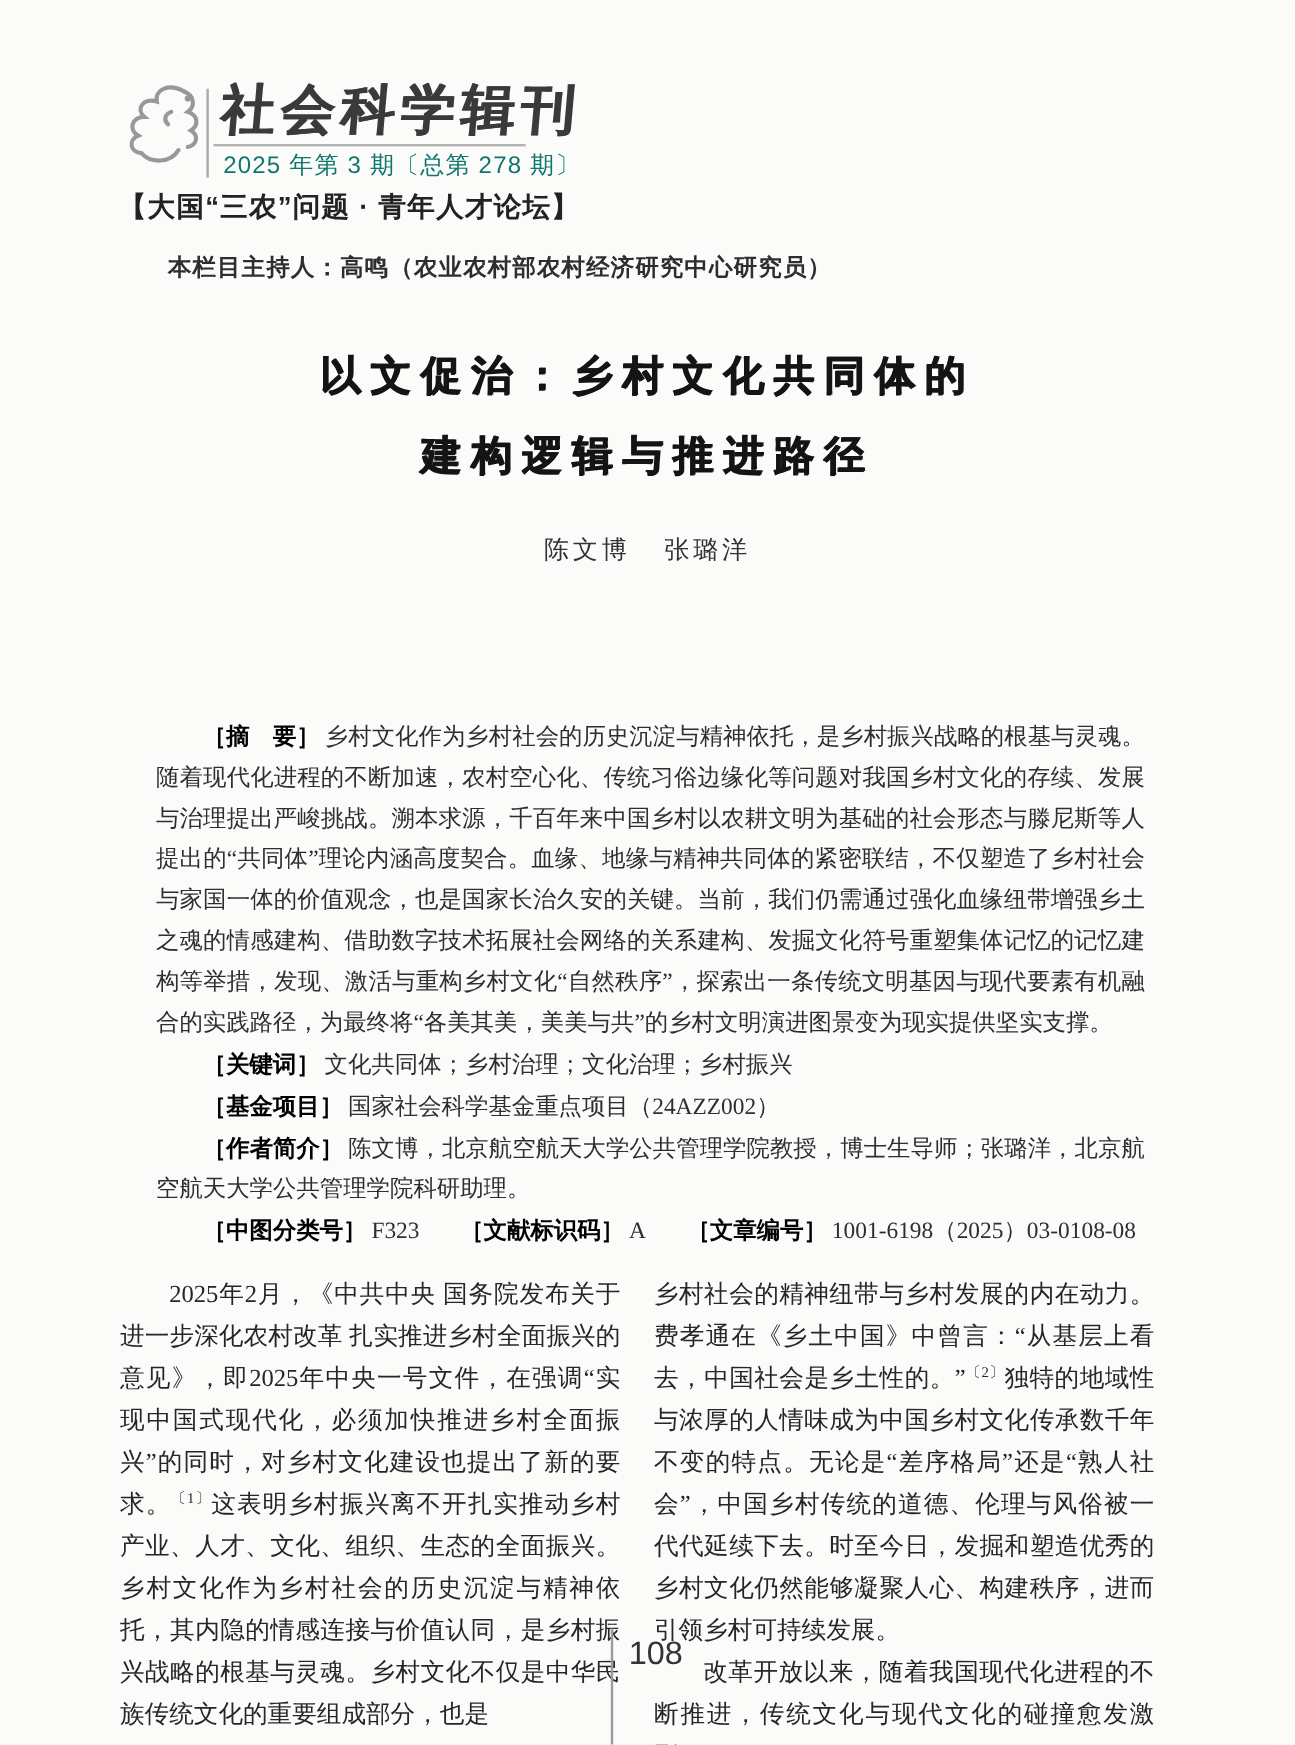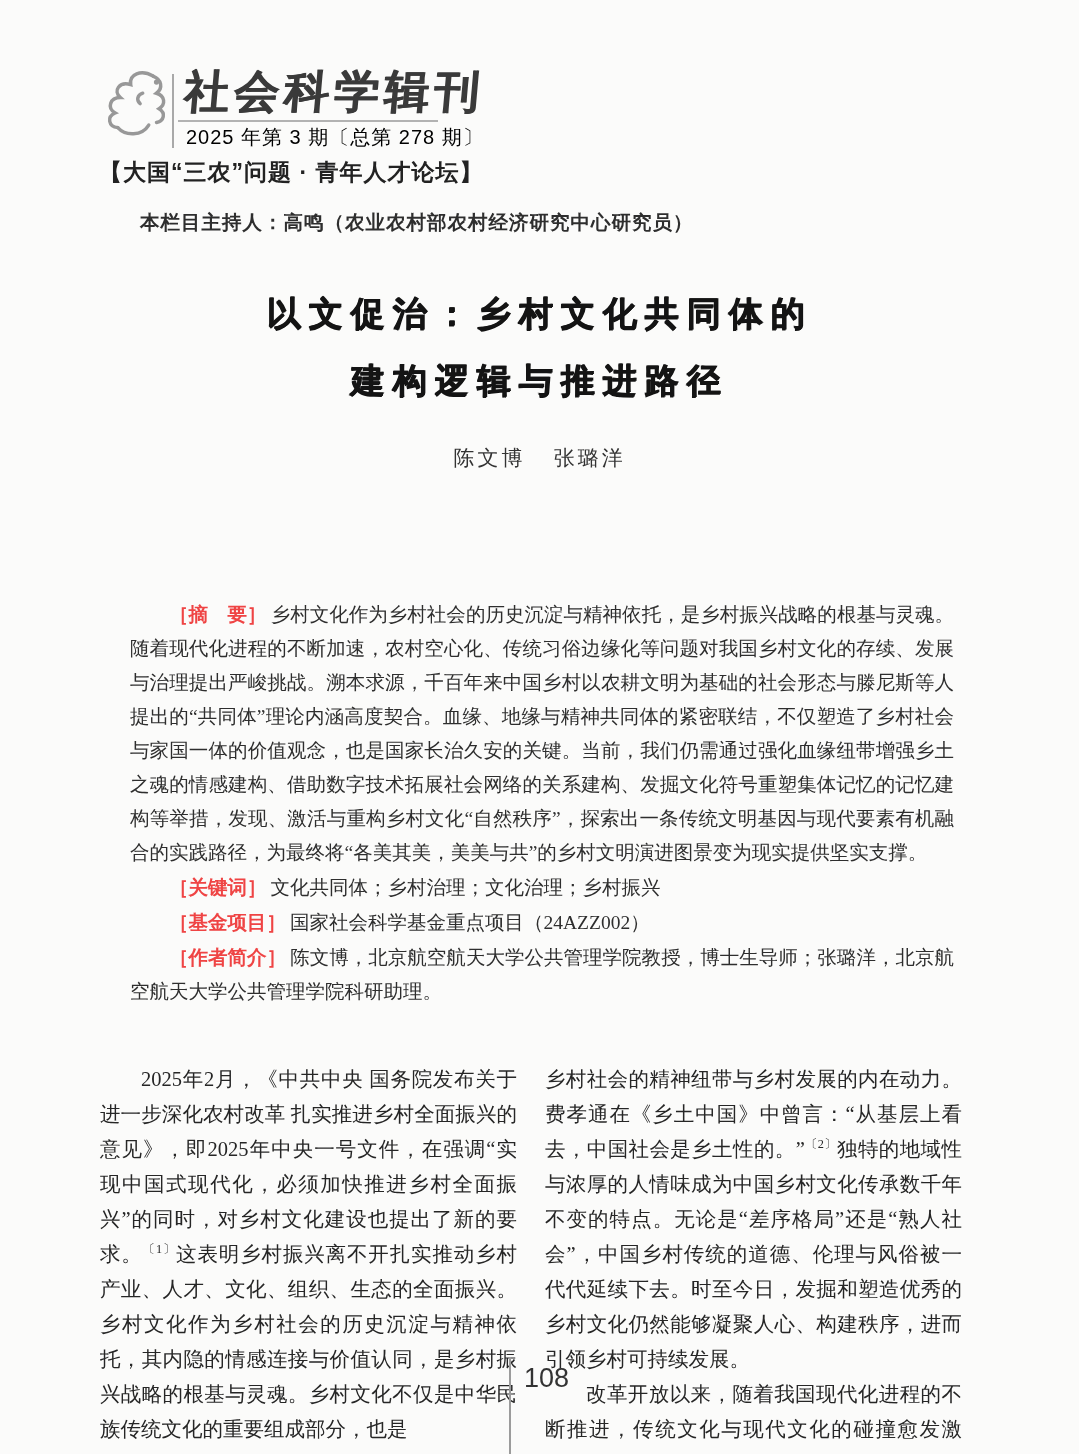--- a/index.html
+++ b/index.html
@@ -33,21 +33,21 @@
     white-space: nowrap;
     text-shadow: 1px 0 0 #3a3a3a;
   }
   .mast-rule {
     position: absolute; left: 178px; top: 120px;
     width: 260px; height: 2px; background: #b2b2b2;
   }
   .issue-line {
     position: absolute; left: 186px; top: 124px;
     font-family: "Liberation Sans", "DejaVu Sans", sans-serif;
-    font-size: 20px; color: #000000; letter-spacing: 1px;
+    font-size: 20px; color: #0f766e; letter-spacing: 1px;
     white-space: nowrap;
     text-align: center;
   }
   .section-header {
     position: absolute; left: 99px; top: 157px;
     font-family: "Liberation Sans", "DejaVu Sans", sans-serif;
     font-size: 23px; font-weight: 700; color: #222;
     letter-spacing: 1px; white-space: nowrap; text-align: right;
   }
   .host-line {
@@ -74,21 +74,21 @@
   
   .front-matter {
     position: absolute; left: 130px; top: 597px;
     width: 824px;
     font-size: 19.5px; line-height: 34px;
     text-align: justify; color: #2e2e2e;
   }
   .front-matter p { margin: 0; text-indent: 2em; }
   .fm-label {
     font-family: "Liberation Sans", "DejaVu Sans", sans-serif;
-    font-weight: 700; color: #ef4444; margin-right: 4px;
+    font-weight: 700; color: #000000; margin-right: 4px;
   }
   .clc-line .group { white-space: nowrap; }
   .clc-line .gap { display: inline-block; width: 34px; }
 
   
   .body-columns {
     position: absolute; left: 100px; top: 1062px;
     width: 862px; display: flex; gap: 28px;
   }
   .col {
@@ -155,20 +155,23 @@
     </p>
     <p>
       <span class="fm-label">［关键词］</span><span>文化共同体；乡村治理；文化治理；乡村振兴</span>
     </p>
     <p>
       <span class="fm-label">［基金项目］</span><span>国家社会科学基金重点项目（24AZZ002）</span>
     </p>
     <p>
       <span class="fm-label">［作者简介］</span><span>陈文博，北京航空航天大学公共管理学院教授，博士生导师；张璐洋，北京航空航天大学公共管理学院科研助理。</span>
     </p>
+    <p class="clc-line">
+      <span class="group"><span class="fm-label">［中图分类号］</span><span>F323</span></span><span class="gap"></span><span class="group"><span class="fm-label">［文献标识码］</span><span>A</span></span><span class="gap"></span><span class="group"><span class="fm-label">［文章编号］</span><span>1001-6198（2025）03-0108-08</span></span>
+    </p>
   </div>
 
   <div class="body-columns">
     <div class="col">
       <p class="indent">2025年2月，《中共中央 国务院发布关于进一步深化农村改革 扎实推进乡村全面振兴的意见》，即2025年中央一号文件，在强调“实现中国式现代化，必须加快推进乡村全面振兴”的同时，对乡村文化建设也提出了新的要求。<sup>〔1〕</sup>这表明乡村振兴离不开扎实推动乡村产业、人才、文化、组织、生态的全面振兴。乡村文化作为乡村社会的历史沉淀与精神依托，其内隐的情感连接与价值认同，是乡村振兴战略的根基与灵魂。乡村文化不仅是中华民族传统文化的重要组成部分，也是</p>
     </div>
     <div class="col">
       <p class="noindent">乡村社会的精神纽带与乡村发展的内在动力。费孝通在《乡土中国》中曾言：“从基层上看去，中国社会是乡土性的。”<sup>〔2〕</sup>独特的地域性与浓厚的人情味成为中国乡村文化传承数千年不变的特点。无论是“差序格局”还是“熟人社会”，中国乡村传统的道德、伦理与风俗被一代代延续下去。时至今日，发掘和塑造优秀的乡村文化仍然能够凝聚人心、构建秩序，进而引领乡村可持续发展。</p>
       <p class="indent">改革开放以来，随着我国现代化进程的不断推进，传统文化与现代文化的碰撞愈发激烈，二</p>
     </div>

